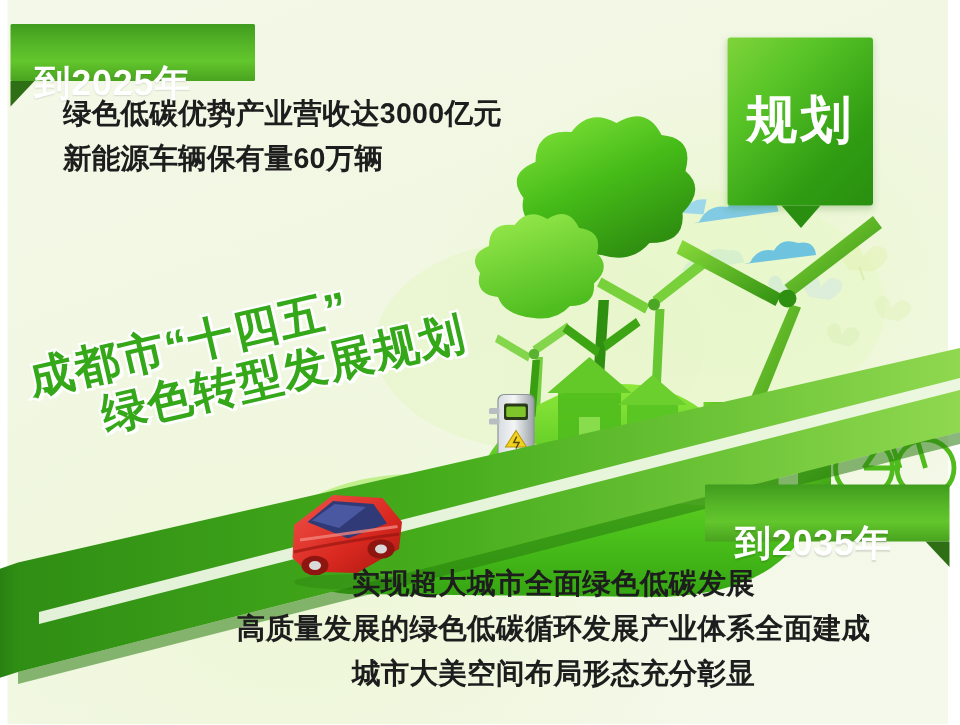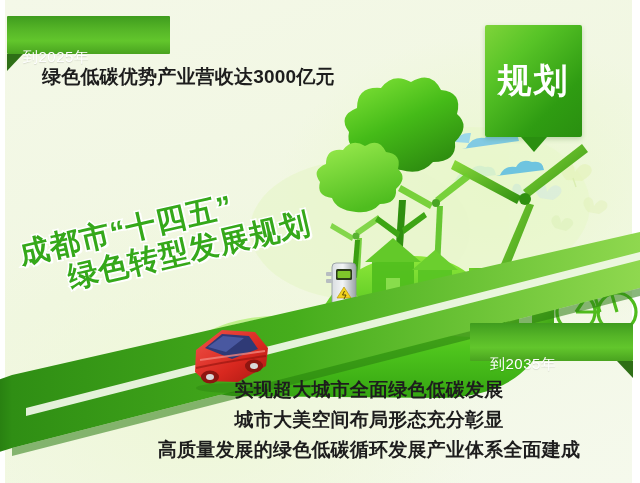--- a/index.html
+++ b/index.html
@@ -63,22 +63,22 @@
   }
   .ribbon-2035 .fold {
     position: absolute;
     right: 0px; top: 38px;
     width: 0; height: 0;
     border-right: 16px solid #2e6f16;
     border-bottom: 17px solid transparent;
   }
   .ribbon-label {
     color: #ffffff;
-    font-size: 15px;
-    font-weight: normal;
+    font-size: 24px;
+    font-weight: bold;
     letter-spacing: 0.5px;
     line-height: 1;
     white-space: nowrap;
     text-shadow: 0 1px 1px rgba(0,0,0,0.12);
     margin-top: 42px;
   }
 
   
   .goal-badge {
     position: absolute;
@@ -379,20 +379,21 @@
 
   <div class="ribbon ribbon-2025">
     <div class="ribbon-body">
       <span class="ribbon-label">到2025年</span>
     </div>
     <div class="fold"></div>
   </div>
 
   <div class="bullets bullets-2025">
     <div class="bullet-line">绿色低碳优势产业营收达3000亿元</div>
+    <div class="bullet-line">新能源车辆保有量60万辆</div>
   </div>
 
   <div class="goal-badge">
     <div class="badge-body">
       <span class="goal-line">规划</span>
     </div>
     <div class="badge-notch"></div>
   </div>
 
   <div class="main-title">
@@ -402,17 +403,17 @@
 
   <div class="ribbon ribbon-2035">
     <div class="ribbon-body">
       <span class="ribbon-label">到2035年</span>
     </div>
     <div class="fold"></div>
   </div>
 
   <div class="bullets bullets-2035">
     <div class="bullet-line">实现超大城市全面绿色低碳发展</div>
+    <div class="bullet-line">高质量发展的绿色低碳循环发展产业体系全面建成</div>
     <div class="bullet-line">城市大美空间布局形态充分彰显</div>
-    <div class="bullet-line">高质量发展的绿色低碳循环发展产业体系全面建成</div>
   </div>
 
 </div>
 
 </body></html>

